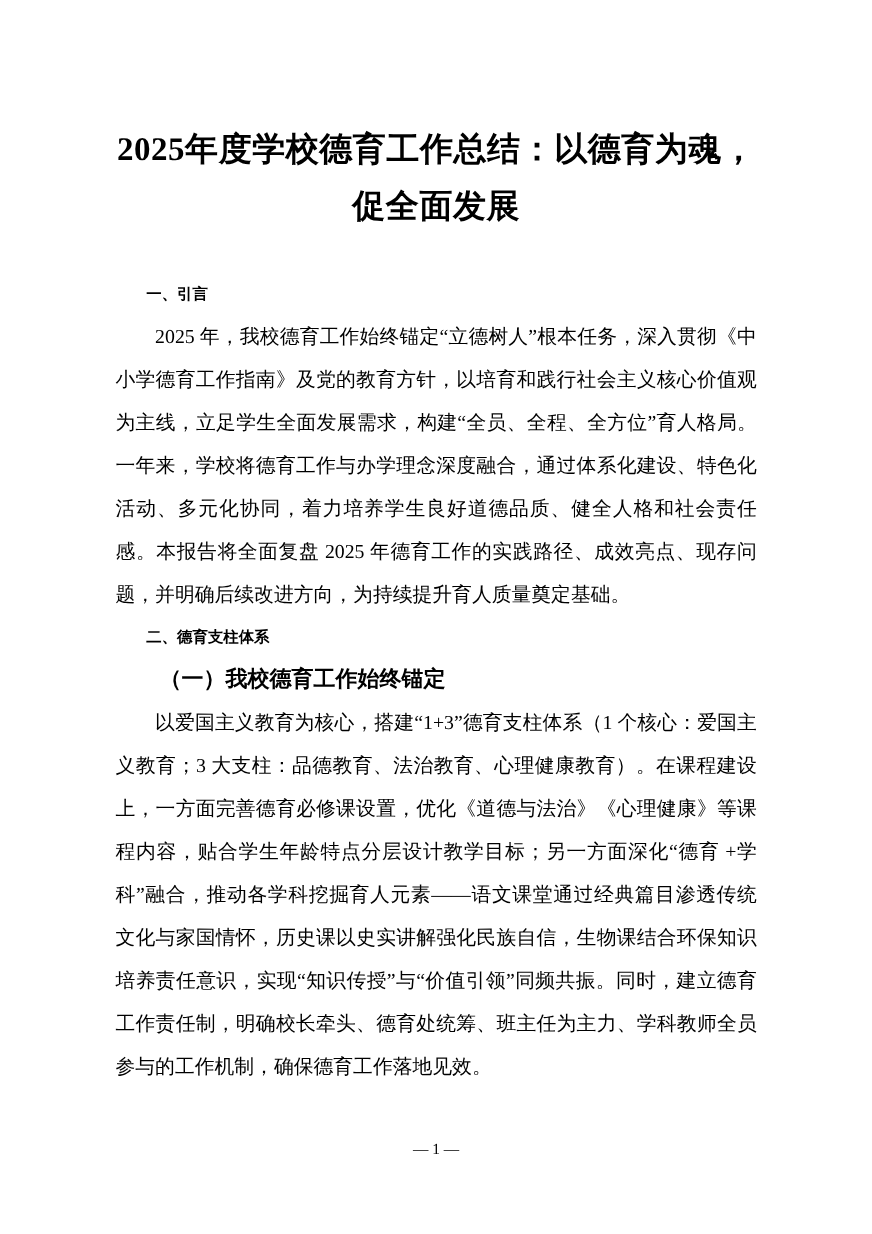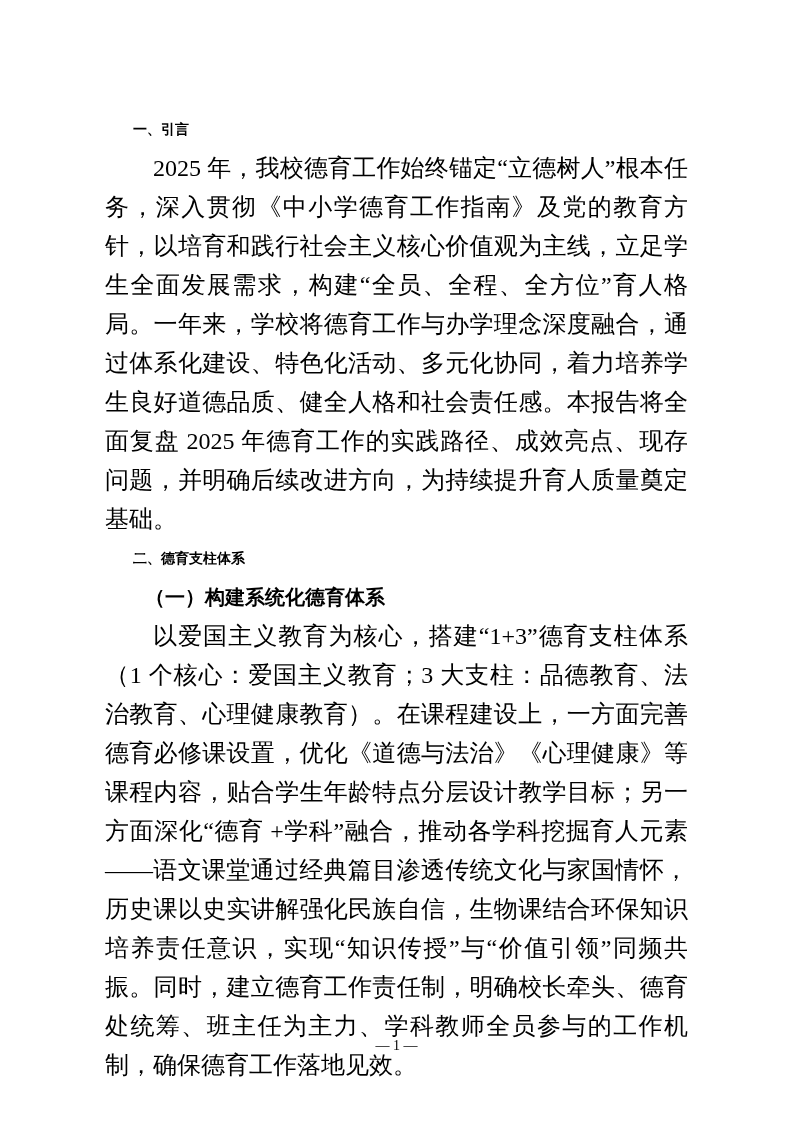--- a/index.html
+++ b/index.html
@@ -37,21 +37,21 @@
   .subsection-heading {
     font-family: "Liberation Sans", "DejaVu Sans", sans-serif;
     font-size: 20px;
     font-weight: bold;
     color: #000000;
     line-height: 39px;
     text-indent: 2em;
   }
   .body-paragraph {
     font-family: "Liberation Serif", "DejaVu Serif", serif;
-    font-size: 24px;
+    font-size: 18px;
     color: #000000;
     line-height: 39px;
     text-indent: 2em;
     text-align: justify;
   }
   .page-footer {
     position: absolute;
     left: 0;
     right: 0;
     bottom: 68px;
@@ -59,30 +59,31 @@
     font-family: "Liberation Serif", "DejaVu Serif", serif;
     font-size: 14px;
     color: #000000;
   }
 </style>
 </head>
 <body>
 
 <div class="page">
 
+  <h1 class="doc-title">2025年度学校德育工作总结：以德育为魂，促全面发展</h1>
 
   <div class="doc-body">
 
     <h2 class="section-heading">一、引言</h2>
 
     <p class="body-paragraph">2025 年，我校德育工作始终锚定“立德树人”根本任务，深入贯彻《中小学德育工作指南》及党的教育方针，以培育和践行社会主义核心价值观为主线，立足学生全面发展需求，构建“全员、全程、全方位”育人格局。一年来，学校将德育工作与办学理念深度融合，通过体系化建设、特色化活动、多元化协同，着力培养学生良好道德品质、健全人格和社会责任感。本报告将全面复盘 2025 年德育工作的实践路径、成效亮点、现存问题，并明确后续改进方向，为持续提升育人质量奠定基础。</p>
 
     <h2 class="section-heading">二、德育支柱体系</h2>
 
-    <h3 class="subsection-heading">（一）构建系统化德育体系</h3>
+    <h3 class="subsection-heading">（一）我校德育工作始终锚定</h3>
 
     <p class="body-paragraph">以爱国主义教育为核心，搭建“1+3”德育支柱体系（1 个核心：爱国主义教育；3 大支柱：品德教育、法治教育、心理健康教育）。在课程建设上，一方面完善德育必修课设置，优化《道德与法治》《心理健康》等课程内容，贴合学生年龄特点分层设计教学目标；另一方面深化“德育 +学科”融合，推动各学科挖掘育人元素——语文课堂通过经典篇目渗透传统文化与家国情怀，历史课以史实讲解强化民族自信，生物课结合环保知识培养责任意识，实现“知识传授”与“价值引领”同频共振。同时，建立德育工作责任制，明确校长牵头、德育处统筹、班主任为主力、学科教师全员参与的工作机制，确保德育工作落地见效。</p>
 
   </div>
 
   <div class="page-footer">— 1 —</div>
 
 </div>
 
 </body></html>

